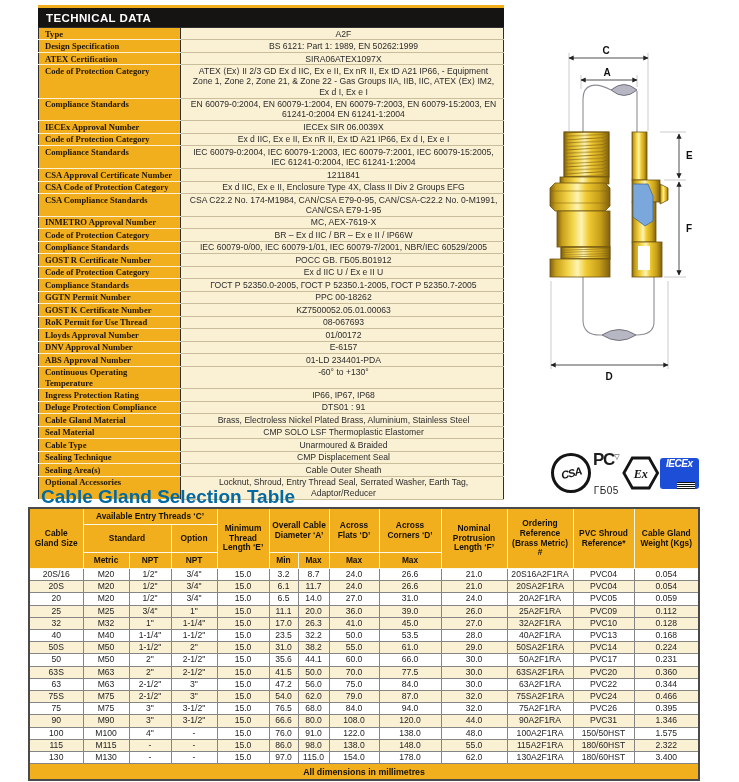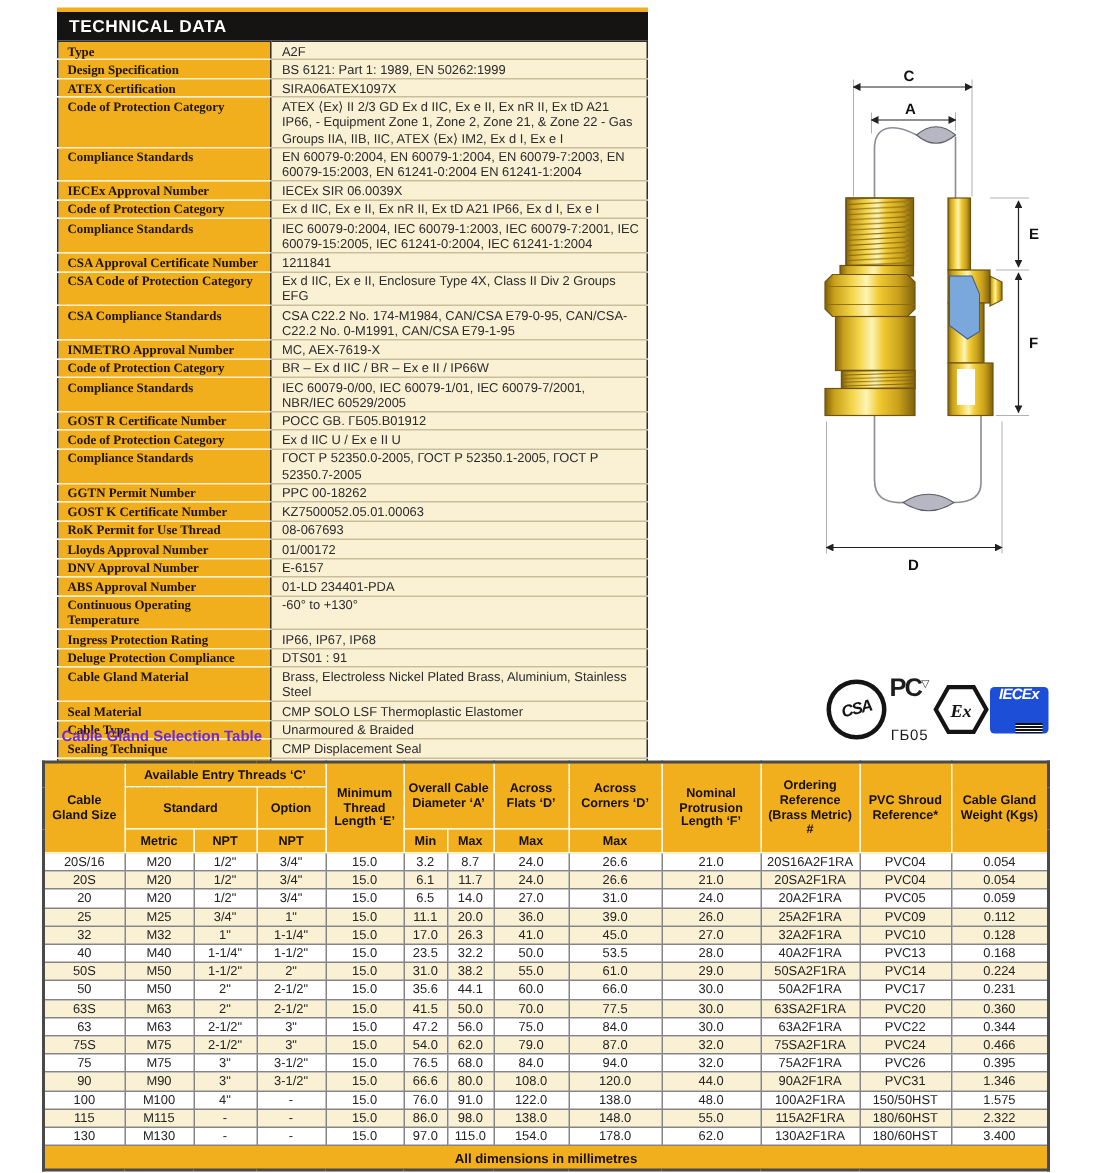--- a/index.html
+++ b/index.html
@@ -1,31 +1,31 @@
 <!DOCTYPE html>
 <html><head>
 <meta charset="utf-8">
 <style>
   html,body{margin:0;padding:0;background:#fff;}
   .page{position:relative;width:739px;height:782px;background:#fff;overflow:hidden;
         font-family:"Liberation Sans",sans-serif;color:#1a1a1a;}
 
   
-  .tech-wrap{position:absolute;left:38px;top:5px;width:394px;}
+  .tech-wrap{position:absolute;left:38px;top:5px;width:466px;}
   .tech-topstrip{height:3px;background:#F2AF1D;}
   .tech-title{background:#161412;color:#fff;font-weight:bold;font-size:11.5px;
               letter-spacing:.4px;padding:4px 8px 3px;}
   table.tech{width:100%;border-collapse:collapse;border:1px solid #2e2e2e;}
   table.tech th{width:132px;background:#F2AF1D;text-align:left;vertical-align:top;
                 font-size:8.6px;font-weight:bold;color:#201505;line-height:10.3px;
                 padding:0.6px 3px 0.6px 6px;border-bottom:1px solid rgba(255,255,255,.8);
                 border-right:1px solid #2e2e2e;font-family:Liberation Serif, serif;}
   table.tech td{background:#FAF0D4;font-size:8.6px;color:#2b2b2b;line-height:10.3px;
                 padding:0.6px 4px 0.6px 7px;border-bottom:1px solid #c3b econ;
-                border-bottom:1px solid #c9bd9b;vertical-align:top;}
+                border-bottom:1px solid #c9bd9b;vertical-align:top;text-align:center;}
 
   
   .diagram{position:absolute;left:514px;top:25px;width:225px;height:365px;}
 
   
   .logos{position:absolute;left:551px;top:452px;width:148px;height:42px;
          display:flex;align-items:center;justify-content:space-between;}
   .logo-csa{width:34px;height:34px;border:3px solid #141414;border-radius:50%;
             display:flex;align-items:center;justify-content:center;}
   .logo-csa span{font-weight:bold;font-style:italic;font-size:11px;letter-spacing:-1px;
@@ -36,21 +36,21 @@
   .logo-gost .sub{font-size:10px;color:#1c1c1c;margin-top:18px;letter-spacing:.5px;}
   .logo-ex{width:38px;height:34px;}
   .logo-iecex{width:40px;height:31px;background:#1d4ed8;border-radius:3px;color:#fff;
               display:flex;flex-direction:column;align-items:center;justify-content:space-between;
               position:relative;overflow:hidden;}
   .logo-iecex .txt{font-weight:bold;font-style:italic;font-size:10px;letter-spacing:-.5px;}
   .logo-iecex .lines{width:18px;height:7px;margin-left:14px;
       background:repeating-linear-gradient(#111 0 1px,#fff 1px 2px);}
 
   
-  .sel-title{position:absolute;left:41px;top:486px;font-size:10px;font-weight:bold;color:#6d28d9;}
+  .sel-title{position:absolute;left:41px;top:486px;font-size:19px;font-weight:bold;color:#0369a1;}
   .sel-wrap{position:absolute;left:28px;top:507px;width:670px;}
   table.sel{width:670px;border-collapse:collapse;table-layout:fixed;border:2px solid #4a4a4a;}
   table.sel thead th{background:#F2AF1D;font-size:8.4px;font-weight:bold;color:#161006;
                      text-align:center;vertical-align:middle;line-height:9.8px;
                      border:1px solid #fdf7e6;padding:1px 2px;}
   table.sel thead tr.h1 th{height:13px;}
   table.sel thead tr.h2 th{height:25px;}
   table.sel thead tr.h3 th{height:13px;}
   table.sel tbody td{font-size:8.6px;text-align:center;color:#242424;
                      border:1px solid #858585;line-height:11.2px;height:11.2px;

